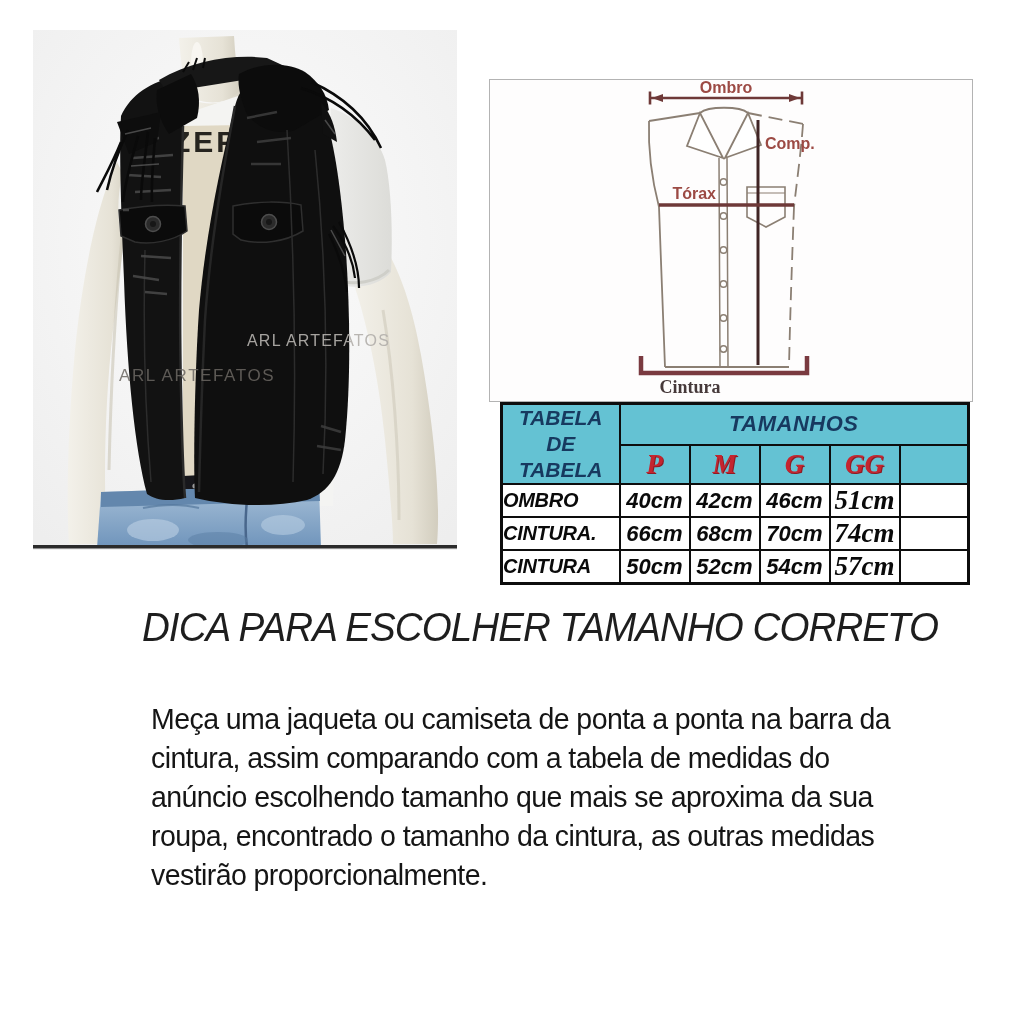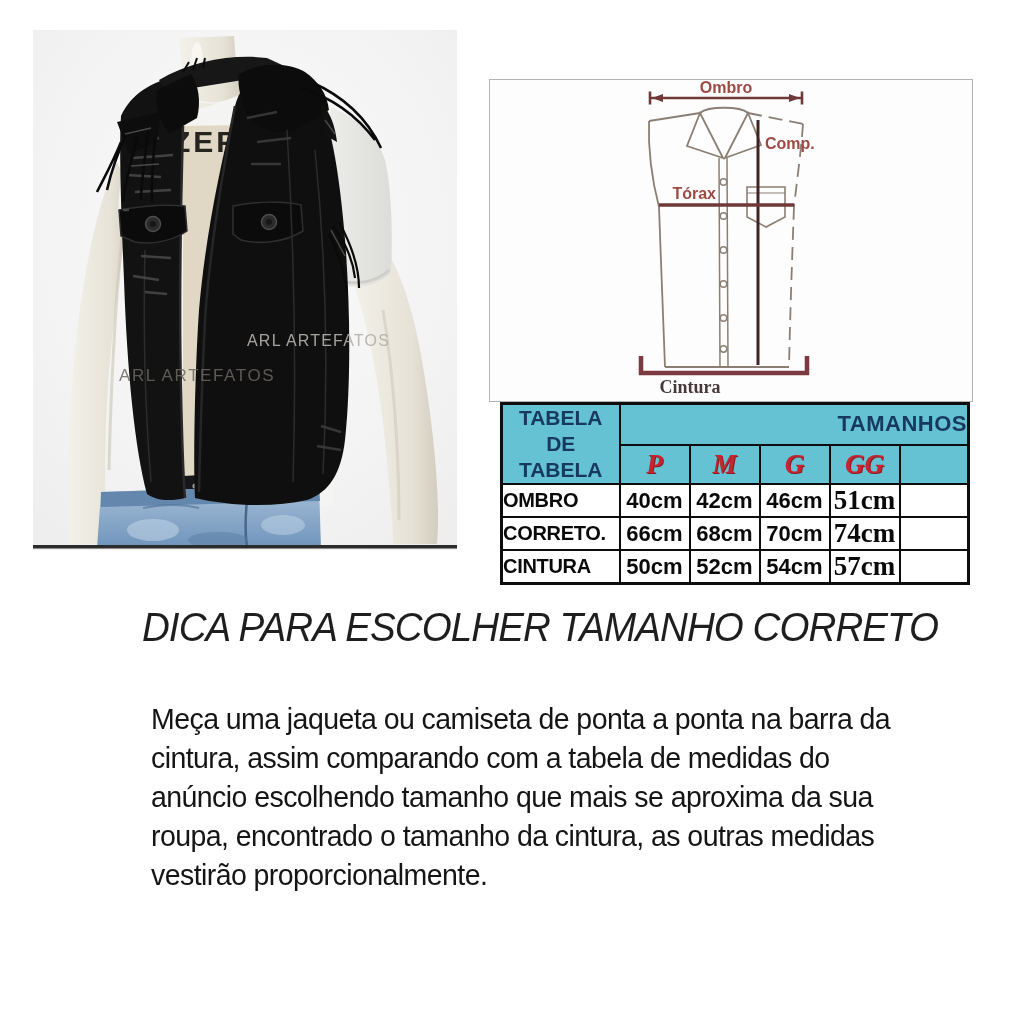--- a/index.html
+++ b/index.html
@@ -8,26 +8,26 @@
   
   #photo{position:absolute;left:33px;top:30px;width:424px;height:520px;}
 
   
   #diagram-box{position:absolute;left:489px;top:79px;width:484px;height:323px;
     background:#fefdfd;border:1px solid #b3b3b3;box-sizing:border-box;}
 
   
   table.size-table{position:absolute;left:500px;top:402px;width:467px;
     border-collapse:collapse;table-layout:fixed;background:#ffffff;}
-  table.size-table td{border:2px solid #0d0d0d;padding:0;vertical-align:middle;overflow:hidden;}
+  table.size-table td{border:2px solid #0d0d0d;padding:0;vertical-align:middle;overflow:hidden;font-style:italic;}
   table.size-table{border:3px solid #0d0d0d;}
   td.label-head{background:#64c2d3;color:#17395f;font-weight:bold;font-size:21px;
     text-align:center;line-height:26px;}
   td.sizes-head{background:#64c2d3;color:#17395f;font-weight:bold;font-size:22px;
-    text-align:right;height:32px;letter-spacing:.5px;}
+    text-align:center;height:32px;letter-spacing:.5px;}
   td.size-letter{background:#64c2d3;color:#c4252f;font-family:"Liberation Serif",serif;
     font-weight:bold;font-style:italic;font-size:27px;text-align:center;height:30px;
     text-shadow:1px 1px 0 #8e1b24;}
   td.row-label{font-weight:bold;font-size:20px;color:#0a0a0a;text-align:left;
     padding-left:5px;height:31px;letter-spacing:-.3px;}
   td.val{font-weight:bold;font-size:22px;color:#0a0a0a;text-align:center;height:31px;border-radius:13px;}
   td.val-gg{font-family:"Liberation Serif",serif;font-weight:600;font-size:27px;
     color:#0a0a0a;text-align:center;height:31px;margin-top:16px;}
 
   
@@ -240,21 +240,21 @@
     </tr>
     <tr>
       <td class="row-label">OMBRO</td>
       <td class="val">40cm</td>
       <td class="val">42cm</td>
       <td class="val">46cm</td>
       <td class="val-gg">51cm</td>
       <td class="val"></td>
     </tr>
     <tr>
-      <td class="row-label">CORRETO.</td>
+      <td class="row-label">CINTURA.</td>
       <td class="val">66cm</td>
       <td class="val">68cm</td>
       <td class="val">70cm</td>
       <td class="val-gg">74cm</td>
       <td class="val"></td>
     </tr>
     <tr>
       <td class="row-label">CINTURA</td>
       <td class="val">50cm</td>
       <td class="val">52cm</td>

